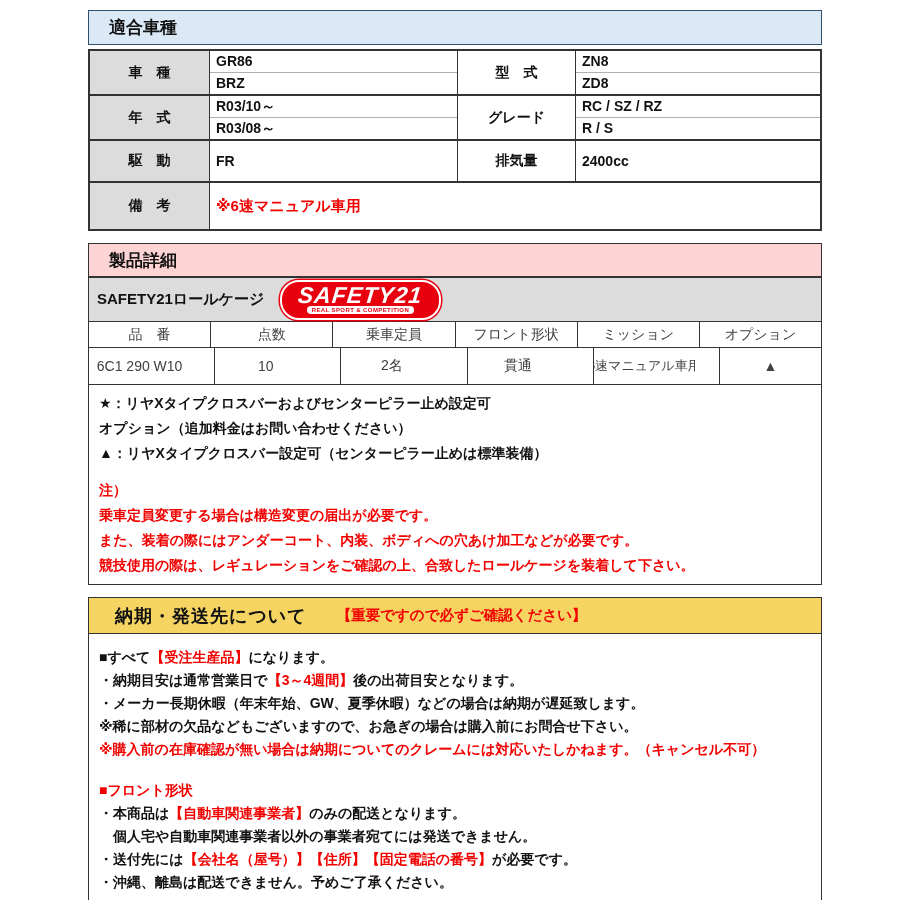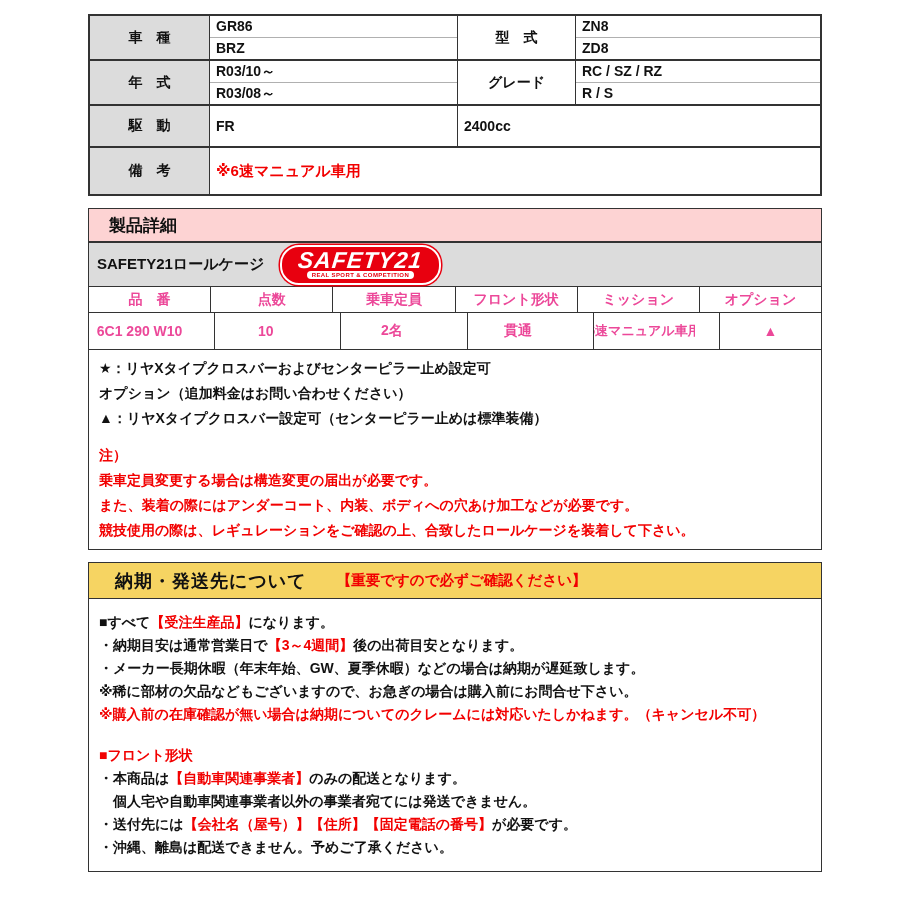--- a/index.html
+++ b/index.html
@@ -54,21 +54,21 @@
                 gap:16px;padding-left:8px;border-bottom:1.5px solid var(--border-dark);}
   .prodname{font-size:15px;font-weight:bold;color:#111;}
   .logo{display:inline-flex;flex-direction:column;align-items:center;justify-content:center;
         background:var(--logo-red);border-radius:19px;padding:3px 16px 4px 16px;
         border:2px solid #fff;box-shadow:0 0 0 1.5px var(--logo-red);}
   .logo-text{color:#fff;font-weight:bold;font-style:italic;font-size:23px;line-height:21px;
              letter-spacing:1px;transform:skewX(-6deg);white-space:nowrap;}
   .logo-sub{background:#fff;color:var(--logo-red);font-size:6px;font-weight:bold;
             line-height:8px;padding:0 5px;border-radius:4px;letter-spacing:.4px;white-space:nowrap;}
   .t2row{display:flex;}
-  .t2cell{flex:1;box-sizing:border-box;text-align:right;font-weight:bold;color:#ec4899;
+  .t2cell{flex:1;box-sizing:border-box;text-align:right;font-weight:normal;color:#404040;
           display:flex;align-items:center;justify-content:center;white-space:nowrap;overflow:hidden;}
   .t2cell + .t2cell{border-left:1.5px solid var(--border-dark);}
   .t2head .t2cell{height:25px;font-size:14px;}
   .t2data{border-top:1.5px solid var(--border-dark);gap:24px;}
   .t2data .t2cell{height:36px;font-size:14px;}
   .t2data .t2cell:nth-child(5){font-size:13px;}
   .notes{border-top:1.5px solid var(--border-dark);padding:6px 10px;font-size:14px;
          font-weight:bold;color:#111;}
   .notes .tline{line-height:25px;min-height:25px;white-space:nowrap;}
   .notes .tline.blank{min-height:12px;height:12px;}
@@ -82,20 +82,23 @@
   .shiplines .tline{line-height:23px;min-height:23px;white-space:nowrap;}
   .shiplines .tline.blank{min-height:18px;height:18px;}
 </style>
 </head>
 <body>
 
 <div class="page">
   <div class="content">
 
     <section class="sec1">
+      <div class="hdr hdr-blue">
+        <span>適合車種</span>
+      </div>
       <div class="t1">
 
         <div class="grow">
           <div class="cell w1 lblc">車　種</div>
           <div class="cell w2 valstack">
             <div class="sub">GR86</div>
             <div class="sub">BRZ</div>
           </div>
           <div class="cell w3 lblw">型　式</div>
           <div class="cell w4 valstack">
@@ -113,20 +116,21 @@
           <div class="cell w3 lblw">グレード</div>
           <div class="cell w4 valstack">
             <div class="sub">RC / SZ / RZ</div>
             <div class="sub">R / S</div>
           </div>
         </div>
 
         <div class="grow row-single">
           <div class="cell w1 lblc">駆　動</div>
           <div class="cell w2 valone">FR</div>
+          <div class="cell w3 lblw">排気量</div>
           <div class="cell w4 valone">2400cc</div>
         </div>
 
         <div class="grow row-remarks">
           <div class="cell w1 lblc">備　考</div>
           <div class="cell w4 valone red remarks-val">※6速マニュアル車用</div>
         </div>
 
       </div>
     </section>

